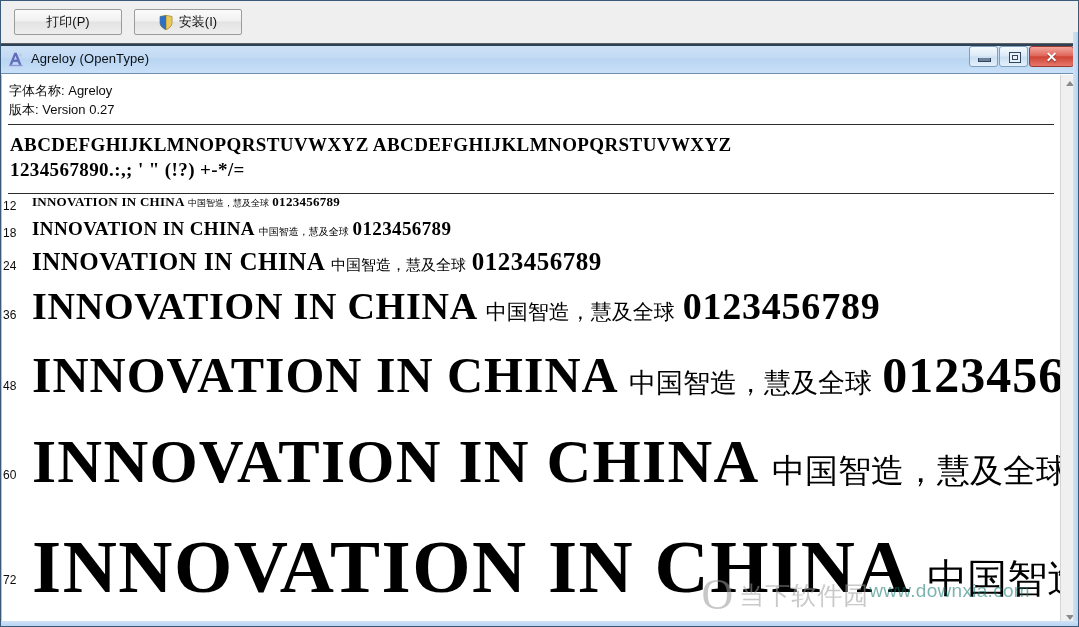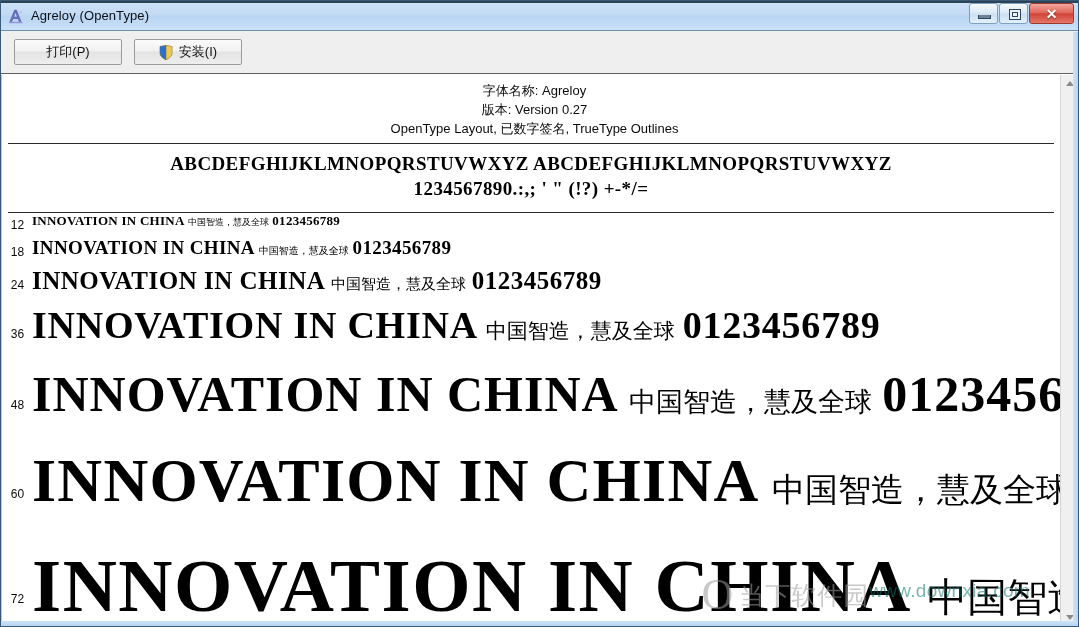--- a/index.html
+++ b/index.html
@@ -146,21 +146,20 @@
     display: flex;
     overflow: hidden;
     min-height: 0;
   }
   #content {
     position: relative;
     flex: 1 1 auto;
     background: #ffffff;
     overflow: hidden;
     border-left: 1px solid #a9c6e4;
-    text-align: center;
   }
 
   .info-block {
     padding: 6px 0 0 7px;
   }
   .info-line {
     font-size: 13px;
     color: #0b0b0b;
     line-height: 19px;
     white-space: nowrap;
@@ -303,70 +302,69 @@
     font-size: 19px;
     color: #0f766e;
     letter-spacing: .3px;
     line-height: 17px;
   }
 </style>
 </head>
 <body>
 
 <div id="window">
-
-  <div id="titlebar">
-    <span class="title-icon">
-      <svg width="18" height="18" viewBox="0 0 18 18">
-        <path d="M3 14.5 L7.6 3 L9.4 3 L14 14.5 L12.2 14.5 L11.1 11.6 L5.9 11.6 L4.8 14.5 Z
-                 M6.5 10.0 L10.5 10.0 L8.5 4.9 Z" fill="#6e74c9" stroke="#3c4498" stroke-width=".5"></path>
-        <path d="M2 15.5 L15.5 15.5" stroke="#8f93d6" stroke-width="1.4" fill="none"></path>
-        <circle cx="13.5" cy="5" r="1.6" fill="#b9c4ea" opacity=".8"></circle>
-      </svg>
-    </span>
-    <span class="title-text">Agreloy (OpenType)</span>
-
-    <div class="winbtns">
-      <div class="winbtn">
-        <span class="glyph-min"></span>
-      </div>
-      <div class="winbtn">
-        <span class="glyph-max"></span>
-      </div>
-      <div class="winbtn close">
-        <span class="glyph-close">✕</span>
-      </div>
-    </div>
-  </div>
 
   <div id="toolbar">
     <div class="tbtn">
       <span>打印(P)</span>
     </div>
     <div class="tbtn">
       <span class="shield">
         <svg width="14" height="15" viewBox="0 0 14 15">
           <path d="M1 1.5 L7 0.4 L13 1.5 L13 7.5 C13 11 10 13.6 7 14.6 C4 13.6 1 11 1 7.5 Z" fill="#f2c014" stroke="#8a6d08" stroke-width=".7"></path>
           <path d="M1 1.5 L7 0.4 L7 14.6 C4 13.6 1 11 1 7.5 Z" fill="#2f6fc4"></path>
           <path d="M7 0.4 L13 1.5 L13 7.5 C13 11 10 13.6 7 14.6 Z" fill="#d9d9dd" opacity=".35"></path>
           <path d="M7 0.4 L7 14.6" stroke="#8a6d08" stroke-width=".5"></path>
         </svg>
       </span>
       <span>安装(I)</span>
     </div>
   </div>
 
+  <div id="titlebar">
+    <span class="title-icon">
+      <svg width="18" height="18" viewBox="0 0 18 18">
+        <path d="M3 14.5 L7.6 3 L9.4 3 L14 14.5 L12.2 14.5 L11.1 11.6 L5.9 11.6 L4.8 14.5 Z
+                 M6.5 10.0 L10.5 10.0 L8.5 4.9 Z" fill="#6e74c9" stroke="#3c4498" stroke-width=".5"></path>
+        <path d="M2 15.5 L15.5 15.5" stroke="#8f93d6" stroke-width="1.4" fill="none"></path>
+        <circle cx="13.5" cy="5" r="1.6" fill="#b9c4ea" opacity=".8"></circle>
+      </svg>
+    </span>
+    <span class="title-text">Agreloy (OpenType)</span>
+
+    <div class="winbtns">
+      <div class="winbtn">
+        <span class="glyph-min"></span>
+      </div>
+      <div class="winbtn">
+        <span class="glyph-max"></span>
+      </div>
+      <div class="winbtn close">
+        <span class="glyph-close">✕</span>
+      </div>
+    </div>
+  </div>
+
   <div id="content-wrap">
 
     <div id="content">
 
       <div class="info-block">
         <div class="info-line">字体名称: Agreloy</div>
         <div class="info-line">版本: Version 0.27</div>
-        <div class="info-line">OpenType Layout, 已数字签名, TrueType Outlines</div>
       </div>
 
       <div class="rule"></div>
 
       <div class="alpha-block">
         <div class="alpha-line">ABCDEFGHIJKLMNOPQRSTUVWXYZ ABCDEFGHIJKLMNOPQRSTUVWXYZ</div>
         <div class="alpha-line second">1234567890.:,; ' " (!?) +-*/=</div>
       </div>
 
       <div class="rule"></div>

